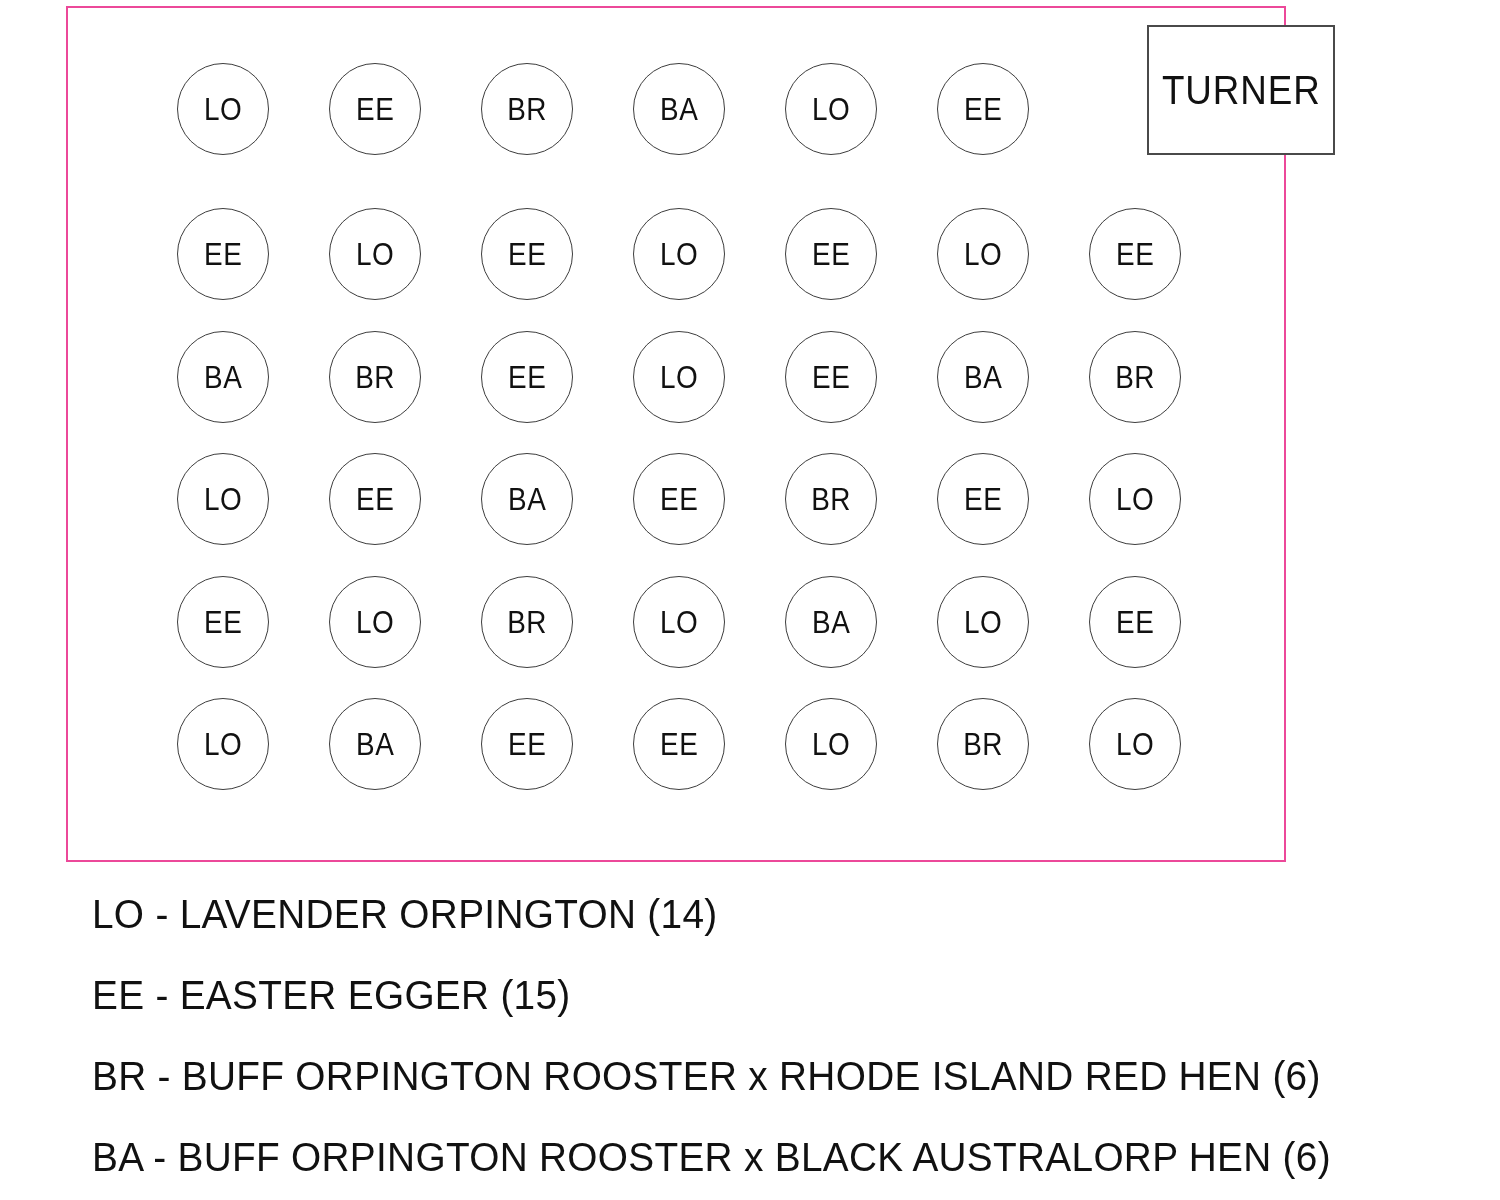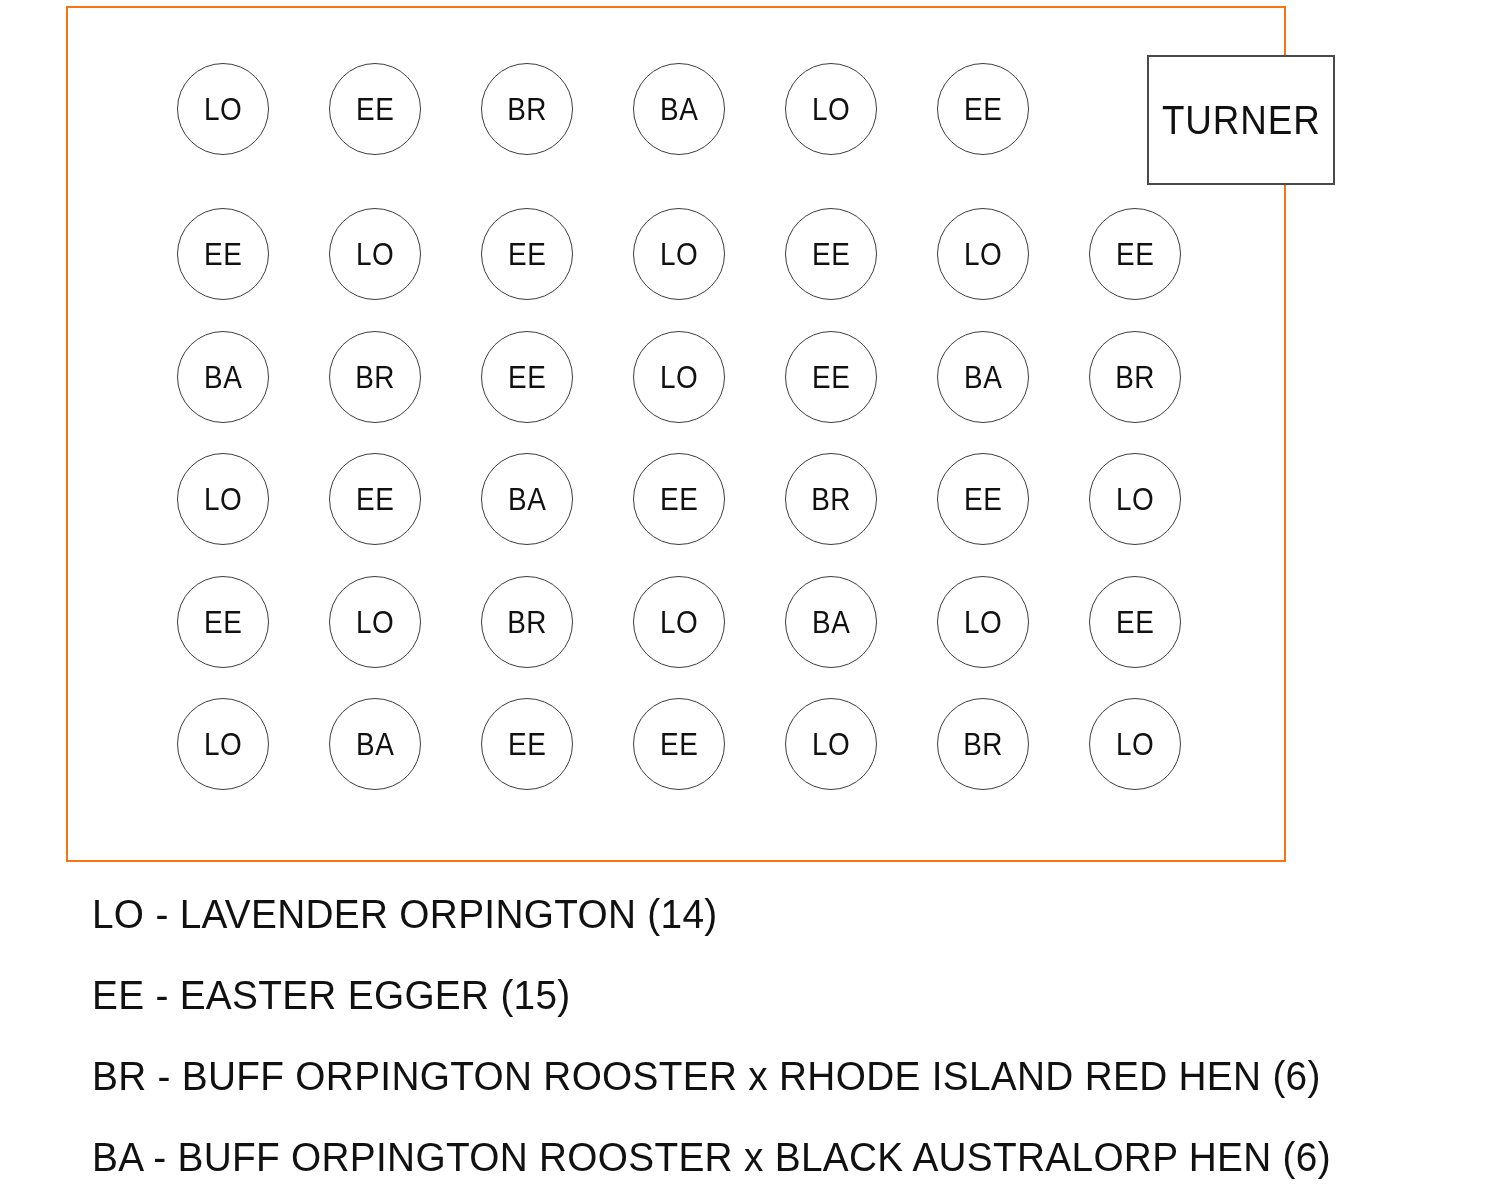--- a/index.html
+++ b/index.html
@@ -22,21 +22,21 @@
     height: 1200px;
   }
 
   
   .plan-frame {
     position: absolute;
     left: 66px;
     top: 6px;
     width: 1220px;
     height: 856px;
-    border: 2px solid #f97316;
+    border: 2px solid #ec4899;
     box-sizing: border-box;
     background: #ffffff;
   }
 
   
   .bird-grid {
     position: absolute;
     left: 0; top: 0;
     width: 100%;
     height: 100%;
@@ -64,21 +64,21 @@
     color: #111111;
     transform: scaleX(0.9) scaleY(1.04);
     line-height: 1;
     user-select: none;
   }
 
   
   .turner-box {
     position: absolute;
     left: 1079px;
-    top: 47px;
+    top: 17px;
     width: 188px;
     height: 130px;
     border: 2px solid #4a4a4a;
     box-sizing: border-box;
     display: flex;
     align-items: center;
     justify-content: center;
     background: #ffffff;
   }
   .turner-box .turner-text {

